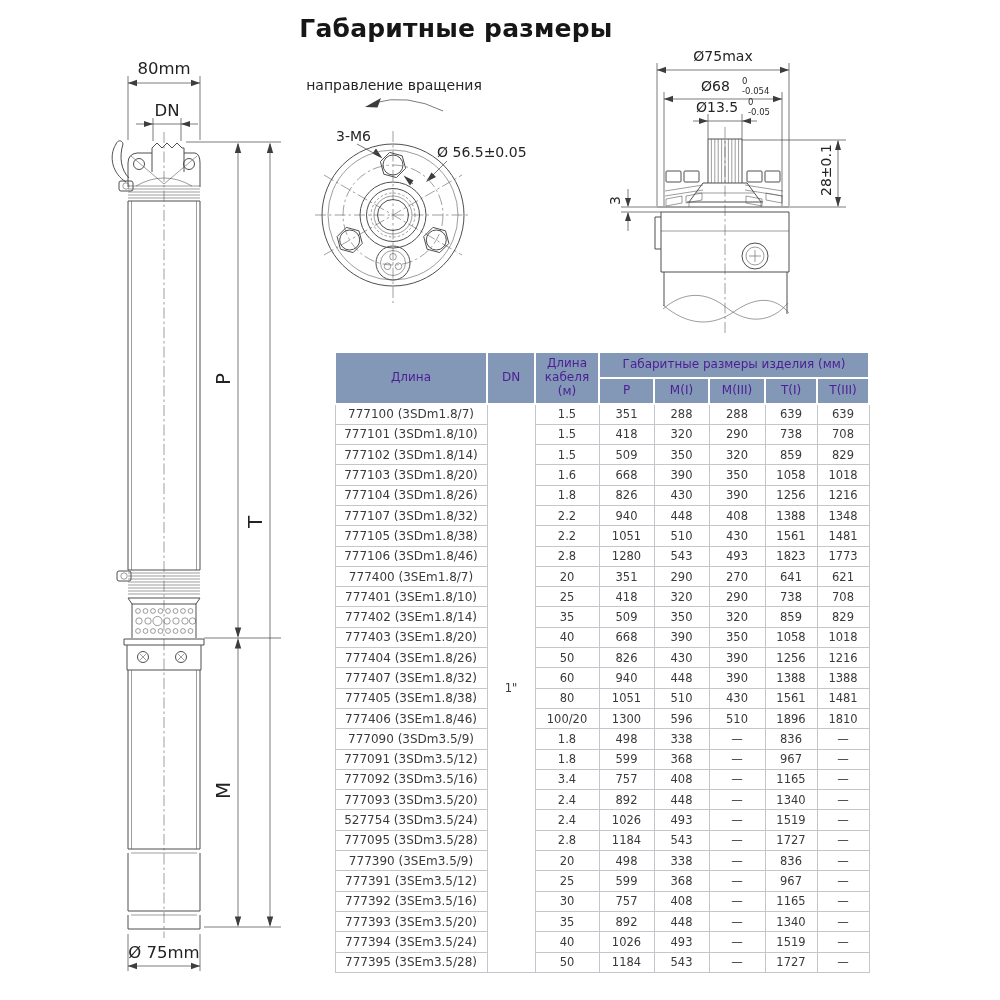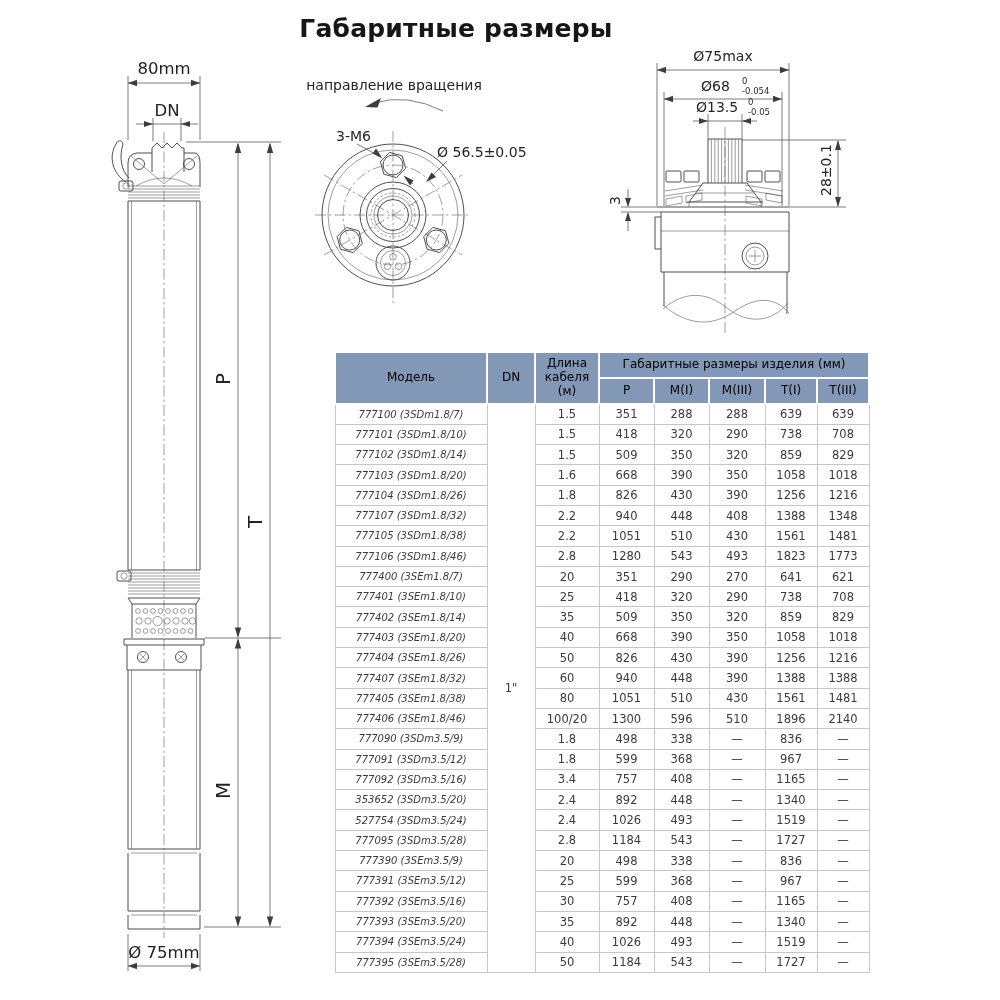--- a/index.html
+++ b/index.html
@@ -14,26 +14,26 @@
   svg .dim{stroke:#444;fill:none;stroke-width:.7;}
   svg .cl{stroke:#777;fill:none;stroke-width:.7;stroke-dasharray:11 3 2.5 3;}
   svg .ar{fill:#3d3d3d;stroke:none;}
   svg .dimtxt{font-size:16.5px;fill:#222;}
   svg .lbl{font-size:14px;fill:#242424;}
   svg .big{font-size:20px;fill:#222;}
   svg .tol{font-size:8.5px;}
 
   .table-wrap{position:absolute;left:334px;top:351px;width:534px;}
   table.dims{border-collapse:collapse;table-layout:fixed;width:534px;}
-  table.dims th{background:var(--header-bg,#8298b6);color:#000000;font-weight:400;
+  table.dims th{background:var(--header-bg,#8298b6);color:#4c1d95;font-weight:400;
         font-size:12px;border:2px solid #fff;padding:0;line-height:1.15;}
   table.dims thead tr{height:26px;}
   table.dims td{border:1px solid #c3c7cb;text-align:center;vertical-align:middle;
         font-size:11.5px;color:#3a3a3a;padding:0;height:20.3px;box-sizing:border-box;}
-  table.dims td.model-cell{font-size:10px;font-style:italic;}
+  table.dims td.model-cell{font-size:12px;}
 </style>
 </head>
 <body>
 
 <div class="page">
 
   <div class="page-title">Габаритные размеры</div>
 
   <svg style="left:85px;top:46px;" width="215" height="940" viewBox="85 46 215 940">
 
@@ -320,21 +320,21 @@
           <col style="width:48px">
           <col style="width:64px">
         <col style="width:55px">
           <col style="width:55px">
           <col style="width:56px">
         <col style="width:52px">
           <col style="width:52px">
       </colgroup>
       <thead>
         <tr>
-          <th rowspan="2">Модель</th>
+          <th rowspan="2">Длина</th>
           <th rowspan="2">DN</th>
           <th rowspan="2">Длина кабеля (м)</th>
           <th colspan="5">Габаритные размеры изделия (мм)</th>
         </tr>
         <tr>
           <th>P</th>
           <th>M(I)</th>
           <th>M(III)</th>
           <th>T(I)</th>
           <th>T(III)</th>
@@ -477,21 +477,21 @@
             <td>1561</td>
             <td>1481</td>
           </tr>
           <tr>
             <td class="model-cell">777406 (3SEm1.8/46)</td>
             <td>100/20</td>
             <td>1300</td>
             <td>596</td>
             <td>510</td>
             <td>1896</td>
-            <td>2140</td>
+            <td>1810</td>
           </tr>
           <tr>
             <td class="model-cell">777090 (3SDm3.5/9)</td>
             <td>1.8</td>
             <td>498</td>
             <td>338</td>
             <td>—</td>
             <td>836</td>
             <td>—</td>
           </tr>
@@ -507,21 +507,21 @@
           <tr>
             <td class="model-cell">777092 (3SDm3.5/16)</td>
             <td>3.4</td>
             <td>757</td>
             <td>408</td>
             <td>—</td>
             <td>1165</td>
             <td>—</td>
           </tr>
           <tr>
-            <td class="model-cell">353652 (3SDm3.5/20)</td>
+            <td class="model-cell">777093 (3SDm3.5/20)</td>
             <td>2.4</td>
             <td>892</td>
             <td>448</td>
             <td>—</td>
             <td>1340</td>
             <td>—</td>
           </tr>
           <tr>
             <td class="model-cell">527754 (3SDm3.5/24)</td>
             <td>2.4</td>

